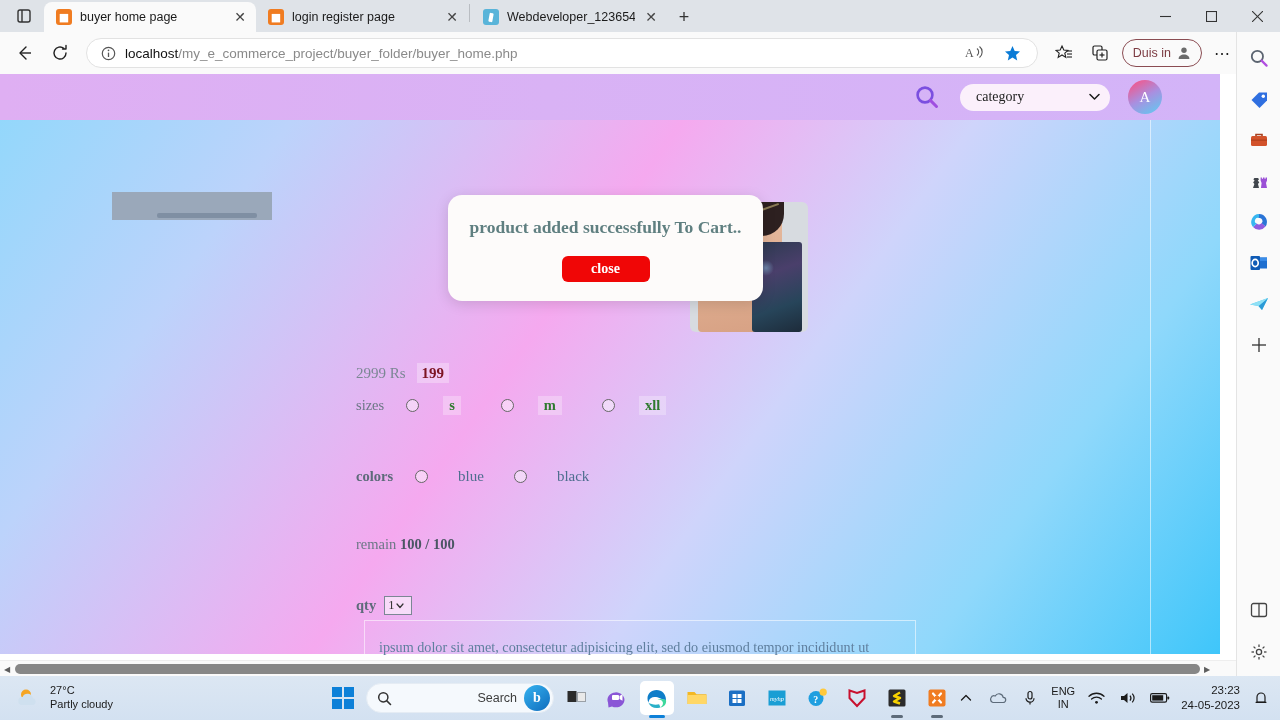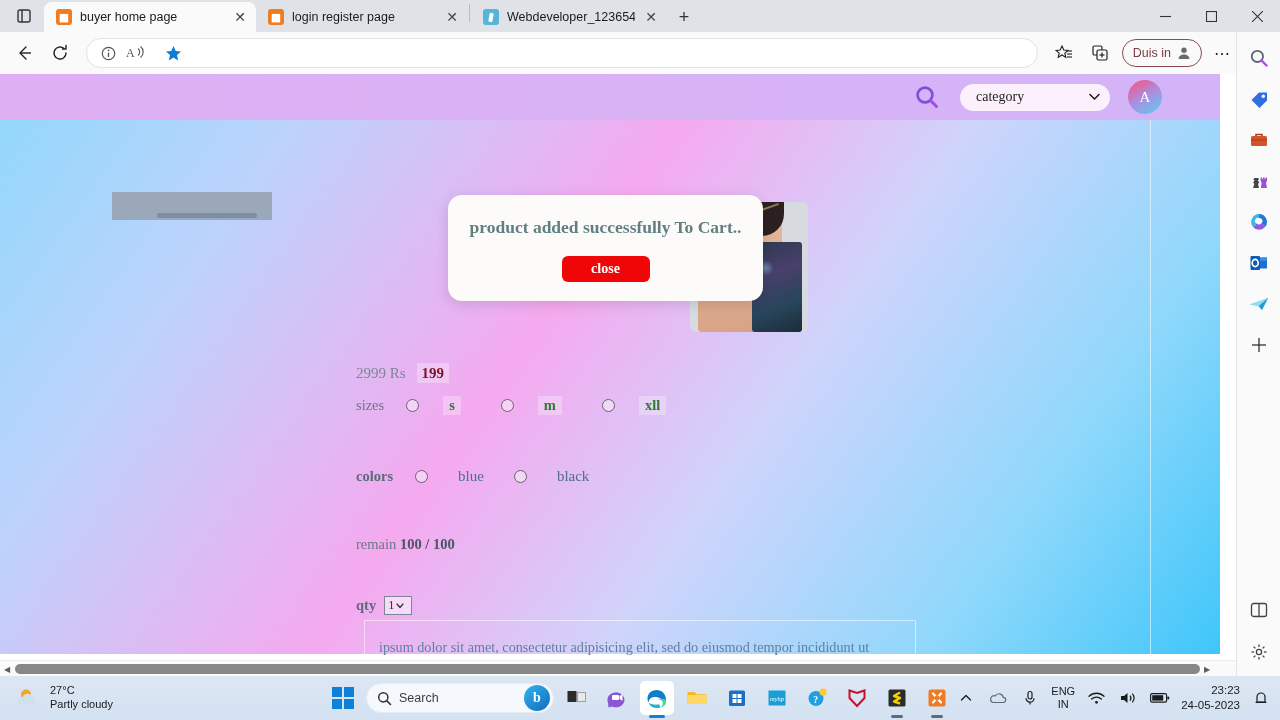--- a/index.html
+++ b/index.html
@@ -140,21 +140,21 @@
              display: flex; flex-direction: column; align-items: center; padding-top: 12px; gap: 13px; }
   .eb-icon { width: 28px; height: 28px; display: flex; align-items: center; justify-content: center; }
   .eb-bottom { position: absolute; bottom: 10px; display: flex; flex-direction: column; gap: 14px; align-items: center; }
 
   
   .taskbar { position: absolute; left: 0; bottom: 0; width: 1280px; height: 44px;
              background: linear-gradient(180deg, #dce7f3 0%, #d3e1f1 100%); display: flex; align-items: center; }
   .weather { display: flex; align-items: center; gap: 8px; padding-left: 16px; width: 230px; }
   .weather-ico { width: 26px; height: 26px; position: relative; }
   .weather-txt { font-size: 11px; line-height: 1.25; color: #1b1b1b; }
-  .tb-center { position: absolute; left: 50%; transform: translateX(-50%); display: flex; align-items: center; gap: 6px; }
+  .tb-center { position: absolute; left: 50%; transform: translateX(-50%); display: flex; align-items: center; gap: 6px; text-align: right; }
   .win-logo { width: 24px; height: 24px; display: grid; grid-template-columns: 1fr 1fr; grid-gap: 2px; padding: 1px; }
   .win-logo i { background: #0d80d8; display: block; }
   .tb-search { width: 188px; height: 30px; background: #f5f9fd; border-radius: 16px; display: flex; align-items: center;
                padding: 0 3px 0 10px; gap: 7px; border: 1px solid #e5ecf4; }
   .tb-search .lbl { flex: 1; font-size: 12.5px; color: #3d3d3d; }
   .tb-bing { width: 26px; height: 26px; border-radius: 50%; background: linear-gradient(140deg, #36b3f0, #0f6cbd);
              display: flex; align-items: center; justify-content: center; color: #fff; font-size: 14px; font-weight: bold;
              font-family: "Liberation Serif", serif; }
   .tb-app { width: 34px; height: 34px; border-radius: 5px; display: flex; align-items: center; justify-content: center; position: relative; }
   .tb-app.active { background: #ffffff; }
@@ -238,20 +238,21 @@
       </div>
 
       <div class="omnibox">
         <span class="omni-info">
           <svg width="15" height="15" viewBox="0 0 15 15">
               <circle cx="7.5" cy="7.5" r="6.2" fill="none" stroke="#555" stroke-width="1.2"></circle>
               <line x1="7.5" y1="6.6" x2="7.5" y2="11" stroke="#555" stroke-width="1.3"></line>
               <circle cx="7.5" cy="4.3" r="0.85" fill="#555"></circle>
             </svg>
         </span>
+        <span class="url"><b>localhost</b><span>/my_e_commerce_project/buyer_folder/buyer_home.php</span></span>
         <span class="omni-right">
           <span class="tb-btn">
             <svg width="19" height="16" viewBox="0 0 19 16">
                 <text x="0" y="12" font-size="12" font-family="Liberation Serif, serif" fill="#555">A</text>
                 <path d="M12 3.5a4.5 4.5 0 0 1 0 7" fill="none" stroke="#555" stroke-width="1.1"></path>
                 <path d="M14.5 1.5a7 7 0 0 1 0 11" fill="none" stroke="#555" stroke-width="1.1"></path>
               </svg>
           </span>
           <span class="tb-btn">
             <svg width="17" height="17" viewBox="0 0 17 17">

